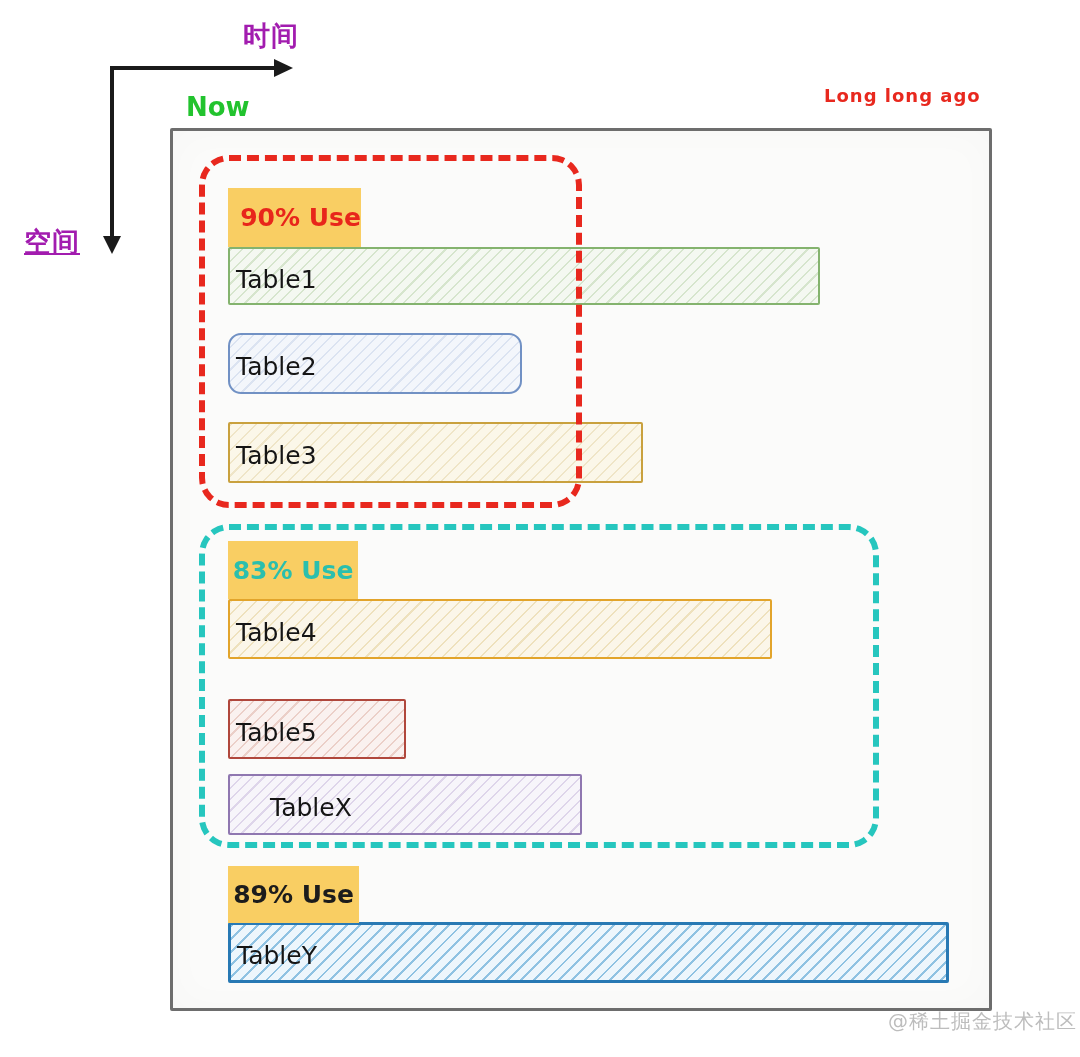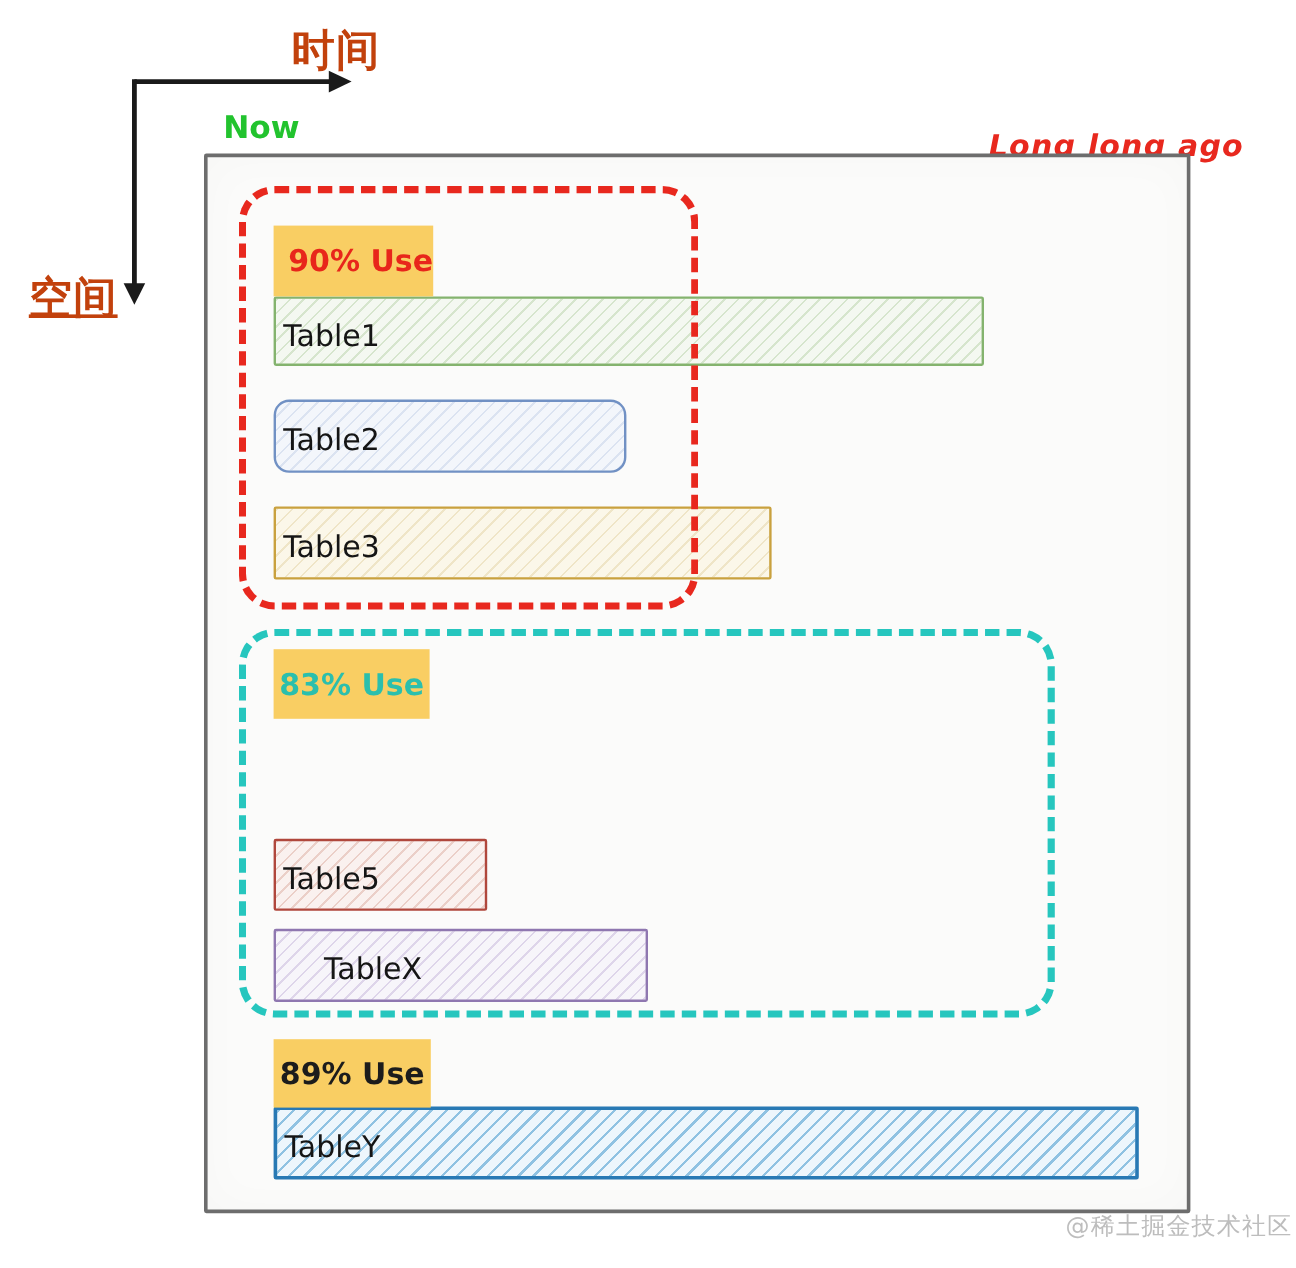--- a/index.html
+++ b/index.html
@@ -1,23 +1,23 @@
 <!DOCTYPE html>
 <html><head>
 <meta charset="utf-8">
 <style>
   html,body{margin:0;padding:0;background:#ffffff;}
   body{font-family:"DejaVu Sans","Liberation Sans",sans-serif;}
   .stage{position:relative;width:1080px;height:1057px;background:#ffffff;overflow:hidden;}
 
-  .axis-label{position:absolute;font-weight:bold;color:#c2410c;font-size:36px;letter-spacing:1px;}
+  .axis-label{position:absolute;font-weight:bold;color:#a21caf;font-size:27px;letter-spacing:1px;}
   .time-word{left:243px;top:18px;}
   .space-word{left:24px;top:224px;text-decoration:underline;}
   .now-word{position:absolute;left:186px;top:92px;font-size:26px;font-weight:bold;}
-  .ago-word{position:absolute;left:824px;top:107px;font-size:25px;font-weight:bold;letter-spacing:1px;font-style:italic;}
+  .ago-word{position:absolute;left:824px;top:85px;font-size:18px;font-weight:bold;letter-spacing:1px;}
 
   .outer-box{position:absolute;left:170px;top:128px;width:822px;height:883px;
     background:#fbfbfa;border:3px solid #6d6d6d;border-radius:2px;box-sizing:border-box;
     box-shadow:inset 0 0 40px rgba(0,0,0,0.02);}
 
   .group-box{position:absolute;border-style:dashed;border-width:6px;border-radius:30px;
     box-sizing:border-box;z-index:5;pointer-events:none;}
   .group-red{left:199px;top:155px;width:383px;height:353px;}
   .group-cyan{left:199px;top:524px;width:680px;height:324px;}
 
@@ -35,21 +35,21 @@
   .t1{left:228px;top:247px;width:592px;height:58px;
       background:#f4f8f1 repeating-linear-gradient(135deg,#d6e5cd 0 1.5px,transparent 1.5px 8px);}
   .t2{left:228px;top:333px;width:294px;height:61px;
       background:#f3f6fb repeating-linear-gradient(135deg,#dbe3f1 0 1.5px,transparent 1.5px 8px);}
   .t3{left:228px;top:422px;width:415px;height:61px;
       background:#fbf7e9 repeating-linear-gradient(135deg,#efe5c7 0 1.5px,transparent 1.5px 9px);}
   .t4{left:228px;top:599px;width:544px;height:60px;
       background:#fbf6e9 repeating-linear-gradient(135deg,#eee1bd 0 1.5px,transparent 1.5px 9px);}
   .t5{left:228px;top:687px;width:178px;height:60px;
       background:#faf1ef repeating-linear-gradient(135deg,#ebcfc8 0 1.5px,transparent 1.5px 8px);margin-top:12px;}
-  .t6{left:228px;top:774px;width:312px;height:61px;
+  .t6{left:228px;top:774px;width:354px;height:61px;
       background:#f7f5fa repeating-linear-gradient(135deg,#ded5ea 0 1.5px,transparent 1.5px 8px);padding-left:40px;}
   .t7{left:228px;top:922px;width:721px;height:61px;border-width:3px;
       background:#edf6fc repeating-linear-gradient(135deg,#8fc2e2 0 2px,transparent 2px 9px);}
 
   .watermark{position:absolute;left:888px;top:1008px;font-size:20px;color:#bdbdbd;
     letter-spacing:1px;z-index:6;}
   .axis-svg{position:absolute;left:0;top:48px;z-index:1;}
 </style>
 </head>
 <body>
@@ -73,20 +73,23 @@
 
   <div class="bar t1" style="border-color: rgb(132, 179, 110);">
     <span>Table1</span>
   </div>
   <div class="bar t2" style="border-color: rgb(113, 145, 196); border-radius: 13px;">
     <span>Table2</span>
   </div>
   <div class="bar t3" style="border-color: rgb(201, 161, 62);">
     <span>Table3</span>
   </div>
+  <div class="bar t4" style="border-color: rgb(226, 164, 43);">
+    <span>Table4</span>
+  </div>
   <div class="bar t5" style="border-color: rgb(176, 71, 60);">
     <span>Table5</span>
   </div>
   <div class="bar t6" style="border-color: rgb(143, 119, 176);">
     <span>TableX</span>
   </div>
   <div class="bar t7" style="border-color: rgb(40, 121, 180);">
     <span>TableY</span>
   </div>
 

